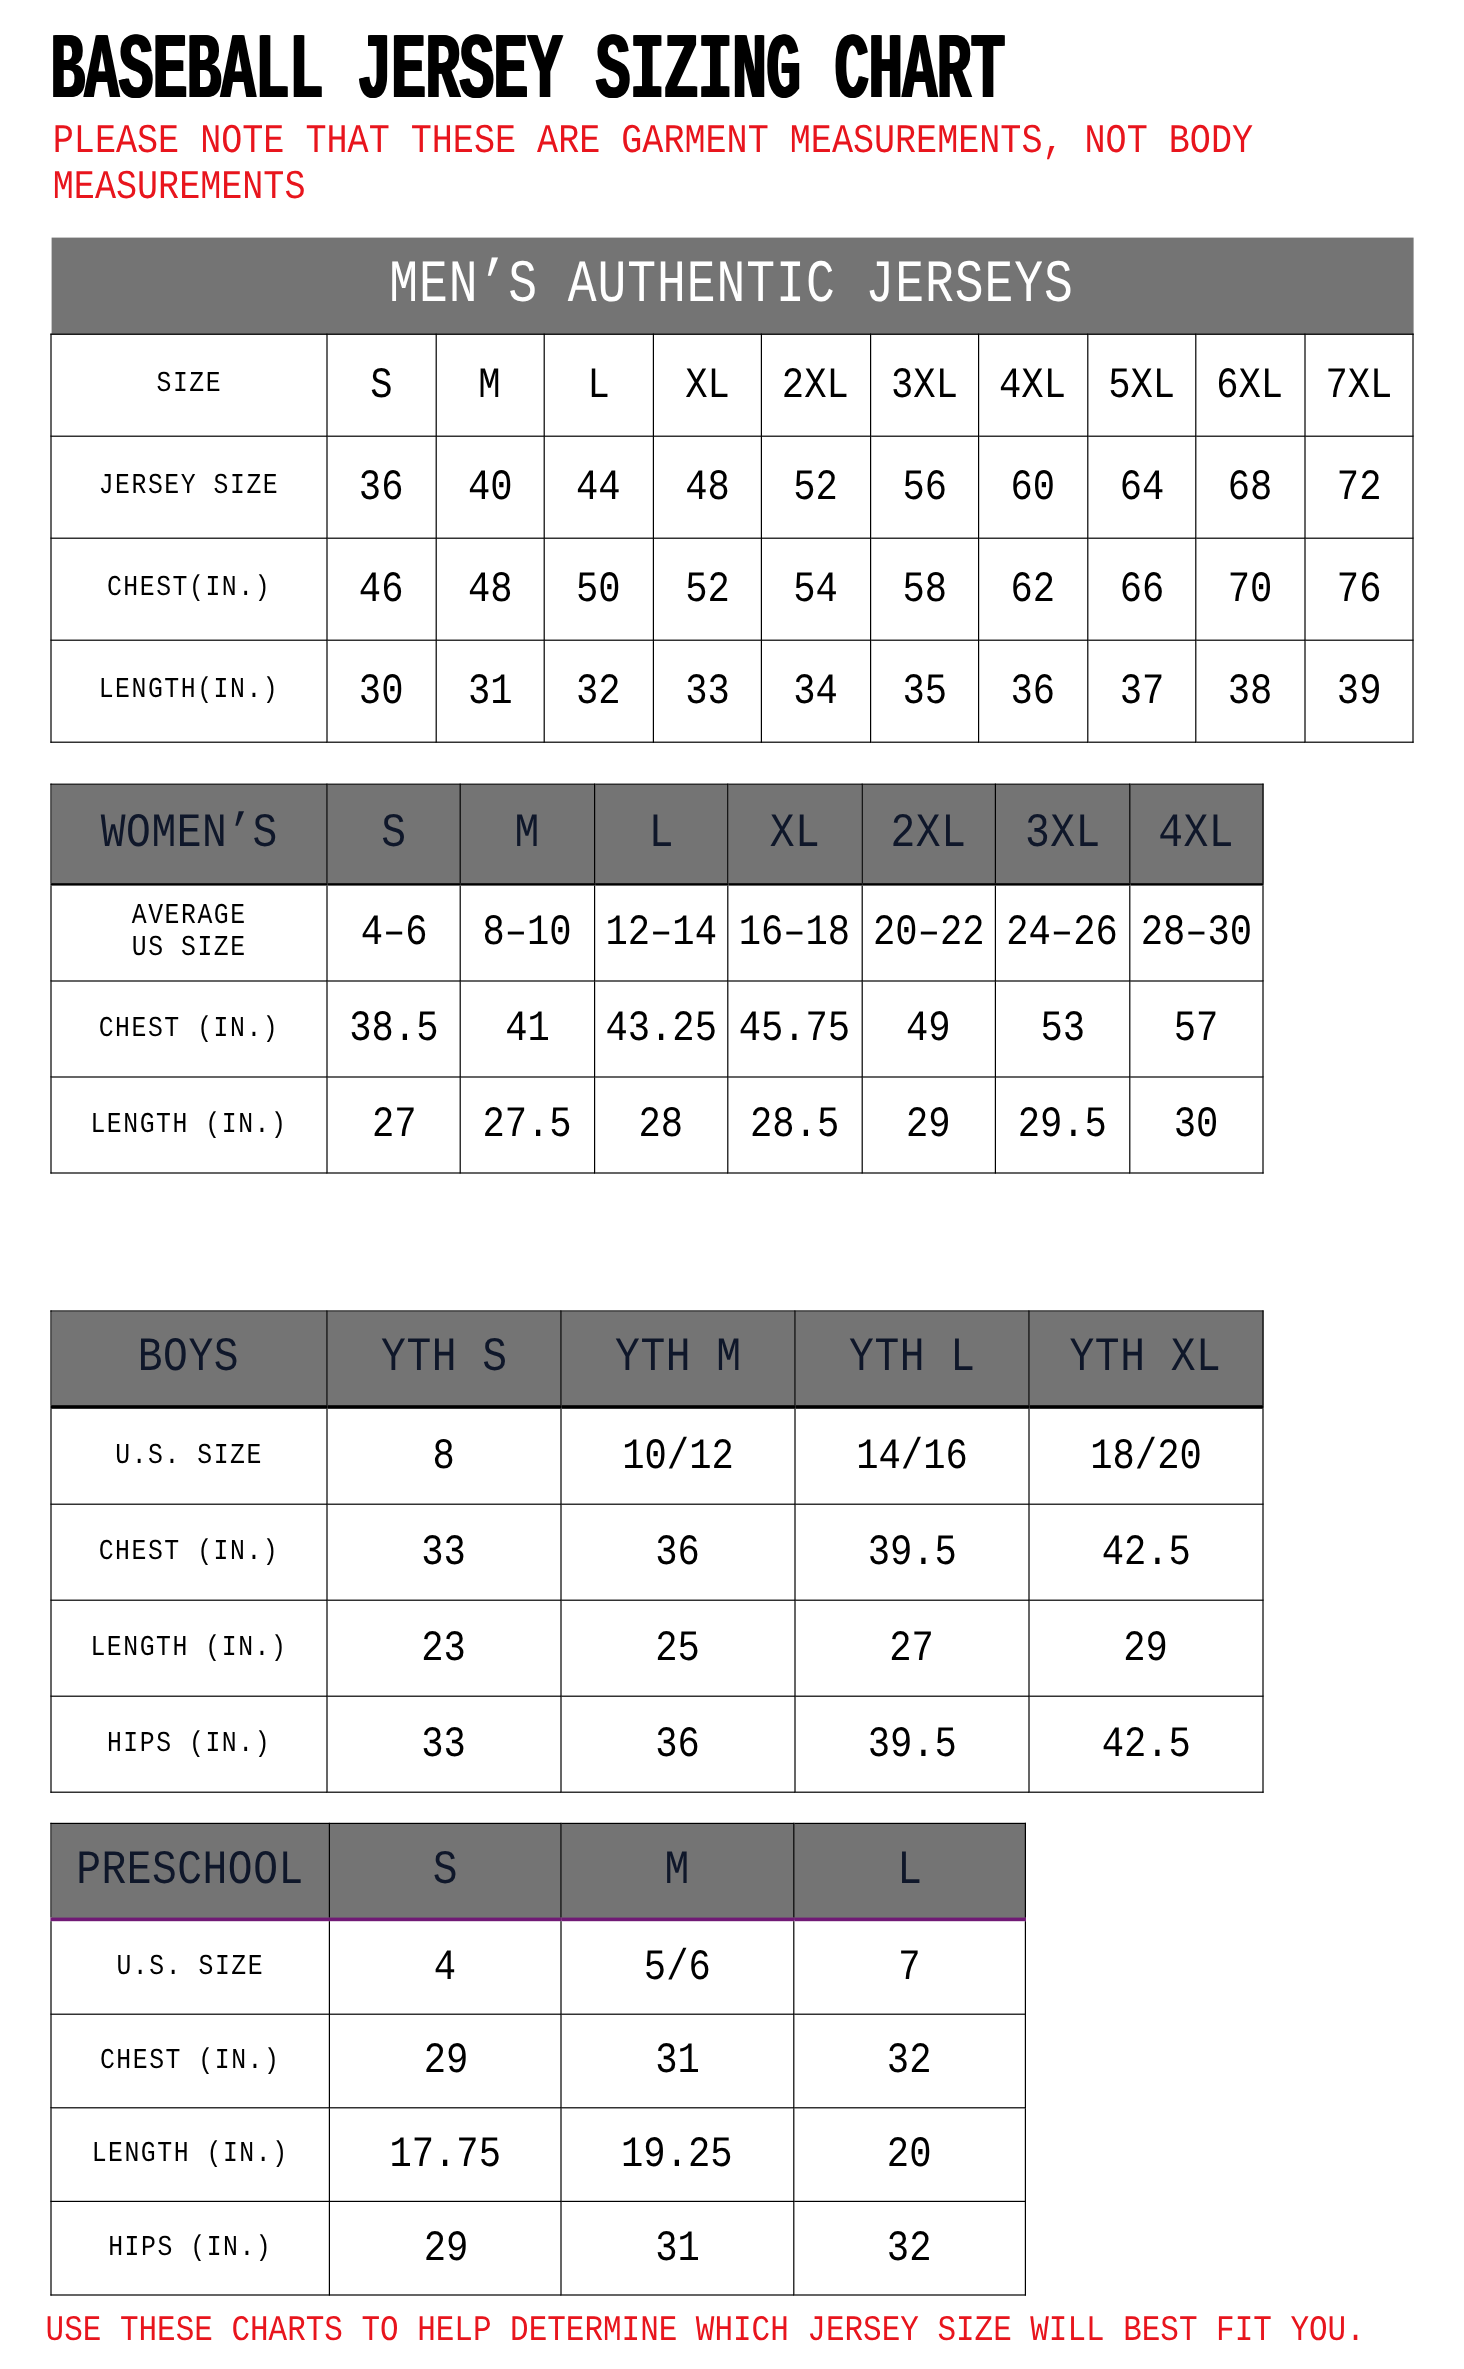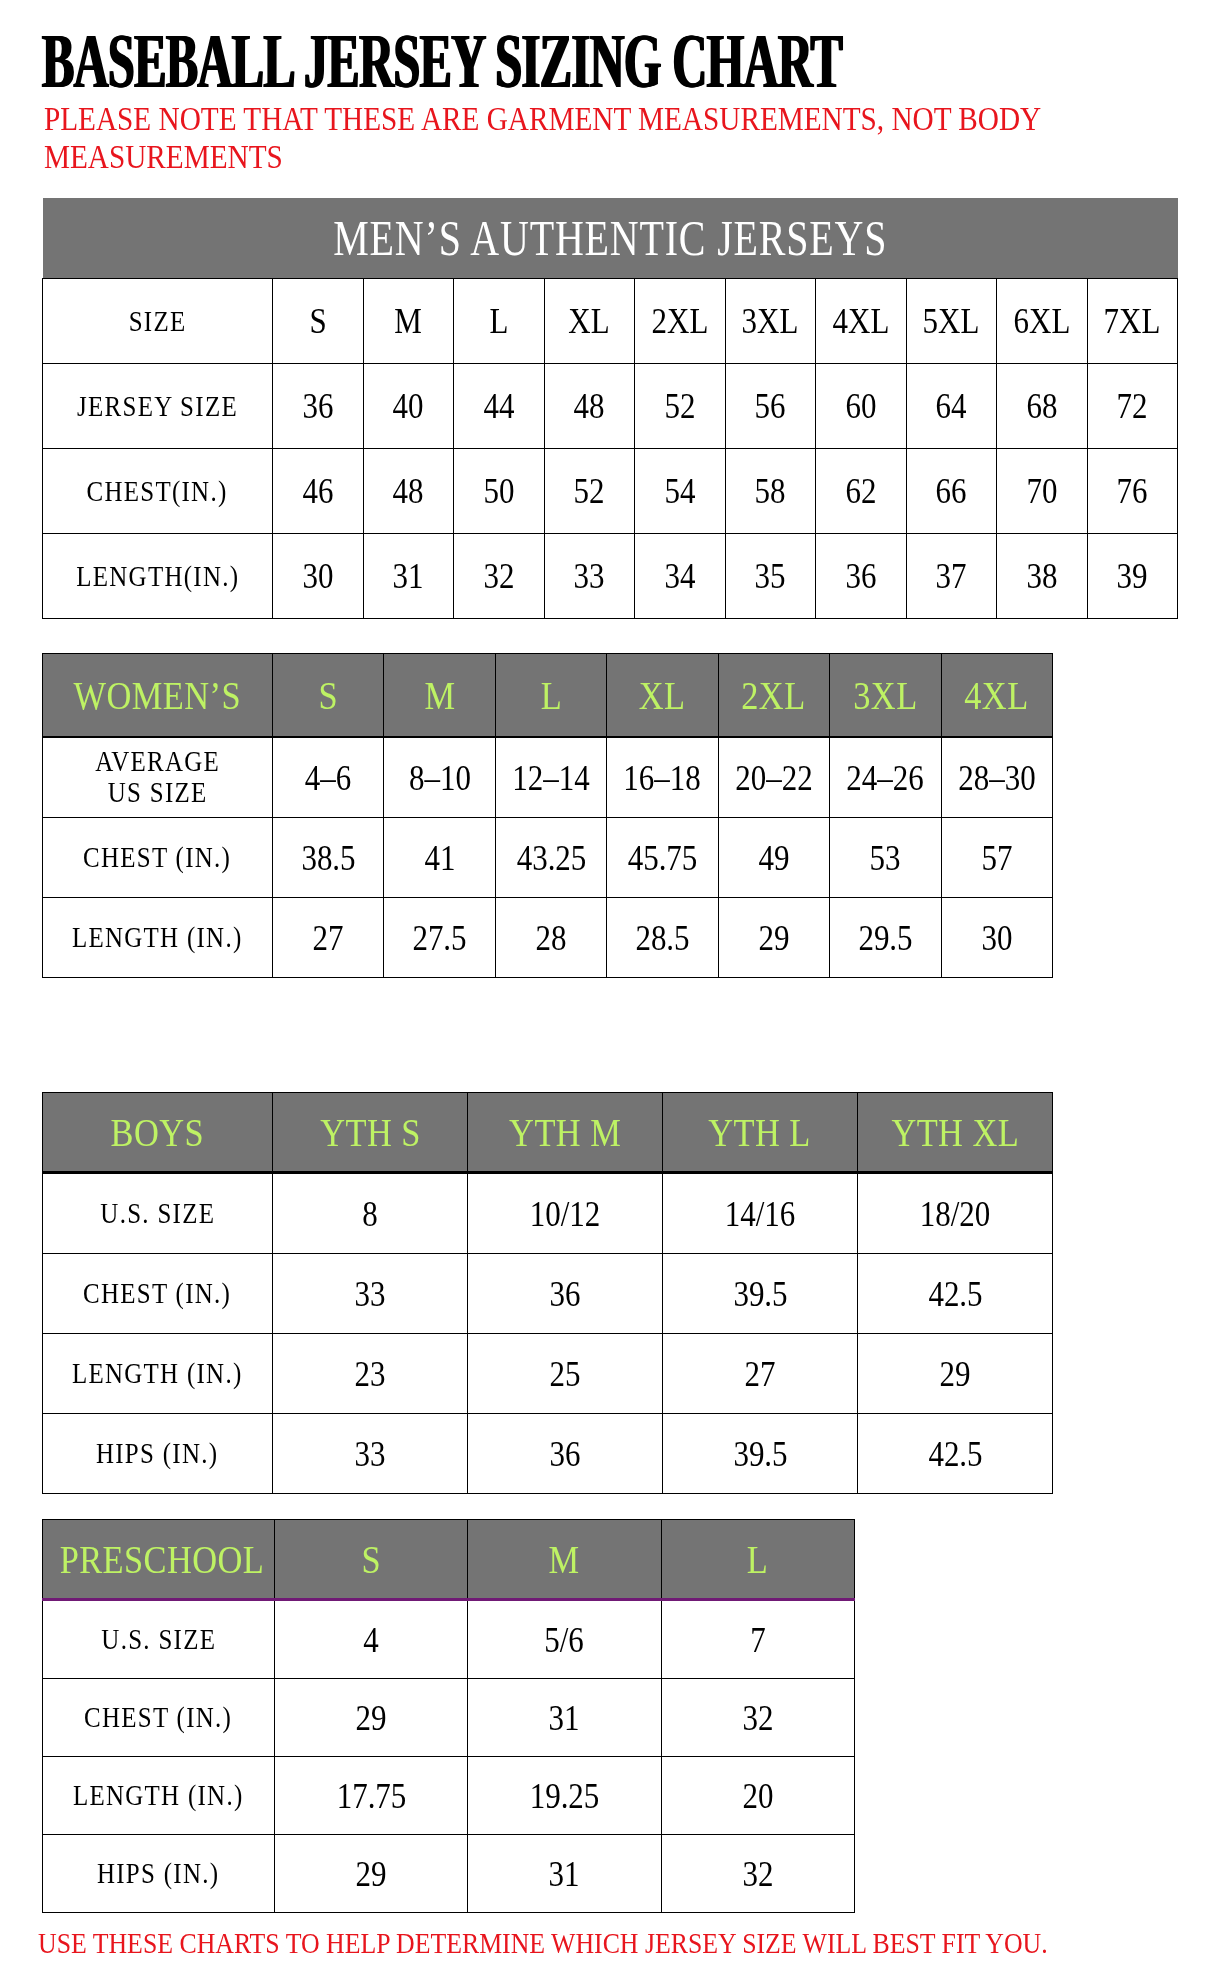--- a/index.html
+++ b/index.html
@@ -6,21 +6,21 @@
     --red:#E8151D;
     --gray:#747474;
     --ink:#000000;
   }
   html,body{margin:0;padding:0;background:#ffffff;}
   .page{
     position:relative;
     width:1220px;
     height:1974px;
     background:#ffffff;
-    font-family:Liberation Serif, serif;
+    font-family:Liberation Mono, monospace;
     color:var(--ink);
     overflow:hidden;
   }
   
   .title{
     position:absolute;
     left:42px; top:22px;
     font-size:78px;
     font-weight:bold;
     line-height:1;
@@ -79,25 +79,25 @@
     color:#ffffff;
     height:80px;
   }
   .banner-cell .ct{
     font-size:50px;
     letter-spacing:1px;
     transform:scaleX(0.8);
   }
   .head-cell{
     background:var(--gray);
-    color:#bef264;
+    color:#0f172a;
     font-size:40px;
   }
   .head-cell .ct{letter-spacing:0.5px;}
-  .row-label{font-size:29px;}
+  .row-label{font-size:24px;}
   .row-label .ct{letter-spacing:1.5px;}
   .data-cell{font-size:36px;}
 
   .mens{top:198px; width:1136px;}
   .mens tbody th,.mens tbody td{height:84px;}
   .mens col.label-col{width:230px;}
 
   .womens{top:653px; width:1011px;}
   .womens .head-cell{height:82px; border-bottom:2px solid #000;}
   .womens tbody th,.womens tbody td{height:79px;}

